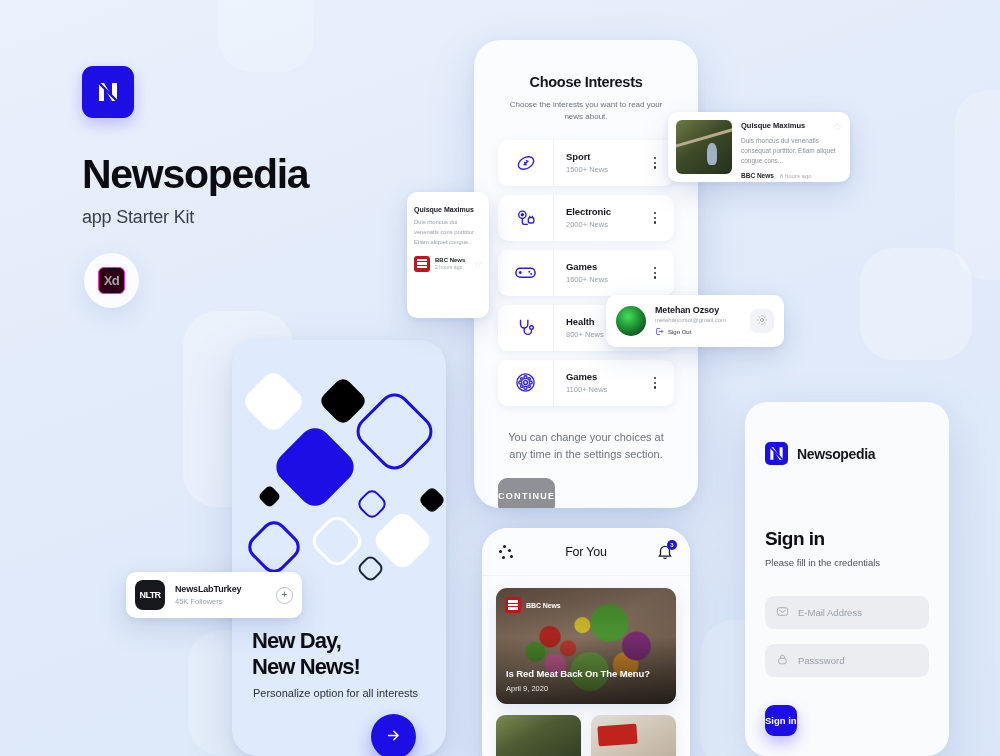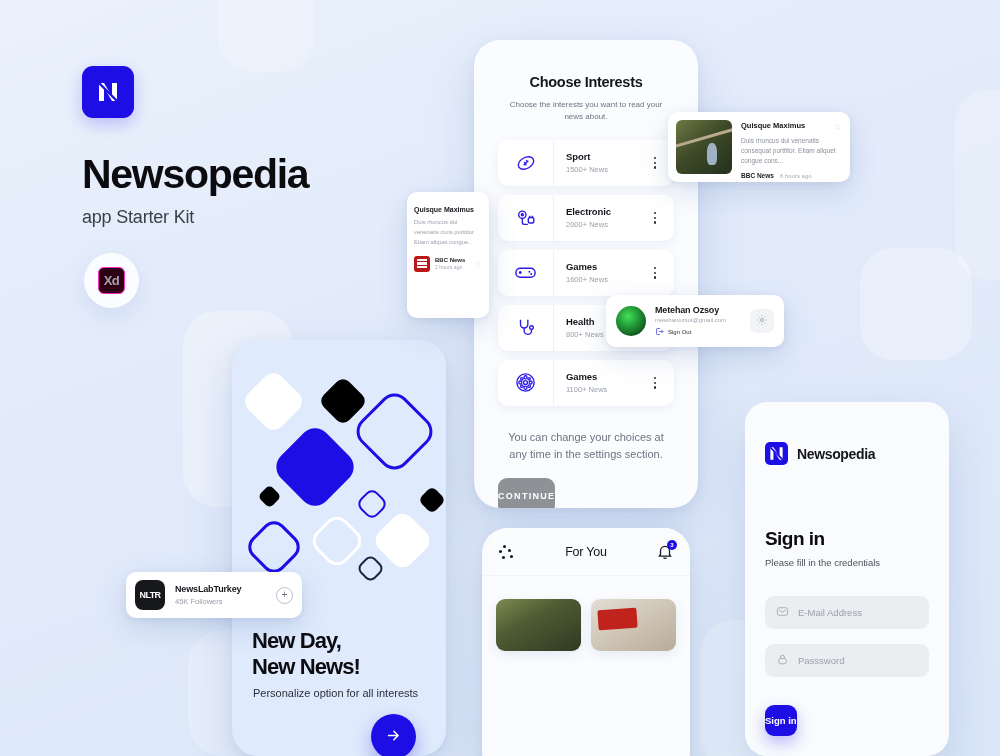--- a/index.html
+++ b/index.html
@@ -387,20 +387,34 @@
     <span class="fy-title">For You</span>
     <span class="bell-wrap">
       <svg width="18" height="18" viewBox="0 0 24 24" fill="none" stroke="#17181d" stroke-width="1.7">
         <path d="M18 15 v-4.5a6 6 0 1 0-12 0V15l-1.5 2.5h15L18 15z"></path>
         <path d="M10 19.5a2.4 2.4 0 0 0 4 0"></path>
       </svg>
       <span class="bell-badge">3</span>
     </span>
   </div>
   <div class="fy-body">
+    <div class="hero-card">
+      <span class="hero-img"></span>
+      <span class="hero-shade"></span>
+      <span class="bbc-chip">
+        <span class="bbc-mark">
+            <i></i>
+            <i></i>
+            <i></i>
+          </span>
+        <span class="bbc-name">BBC News</span>
+      </span>
+      <span class="hero-title">Is Red Meat Back On The Menu?</span>
+      <span class="hero-date">April 9, 2020</span>
+    </div>
     <div class="fy-grid">
       <div class="fy-tile">
           <div class="tile-img tile-a"></div>
         </div>
       <div class="fy-tile">
           <div class="tile-img tile-b"></div>
         </div>
     </div>
   </div>
 </div>

